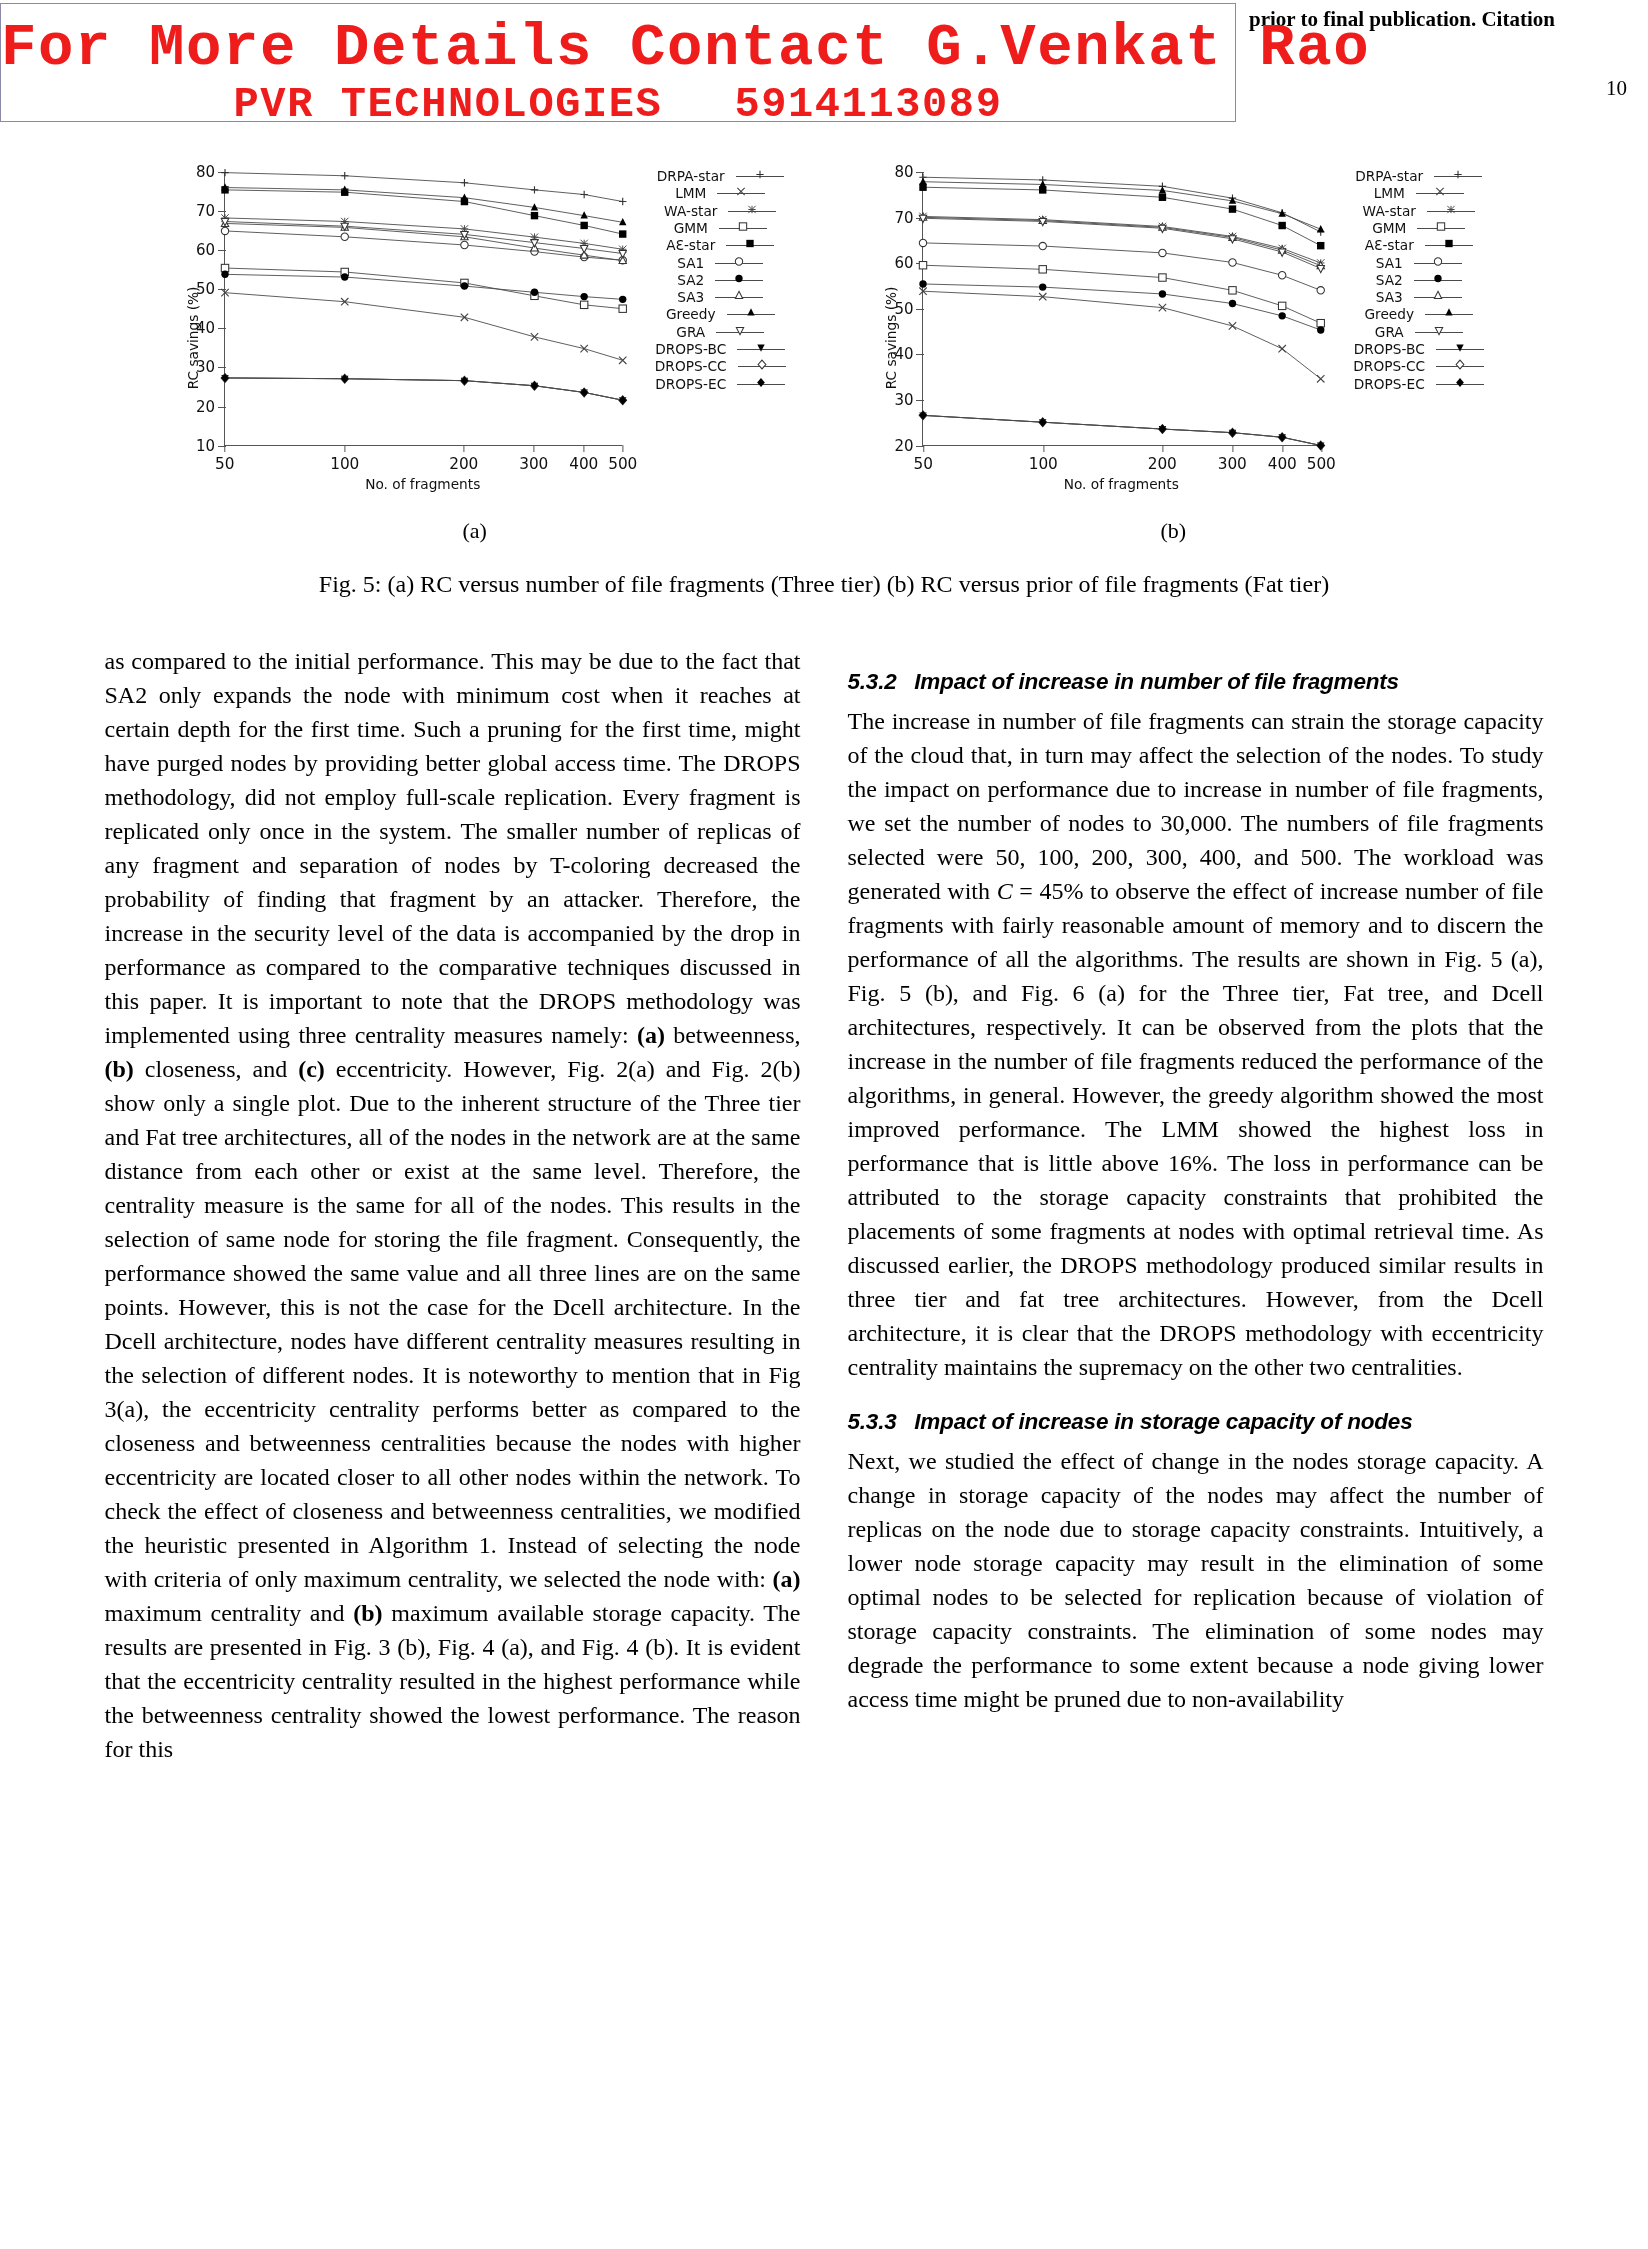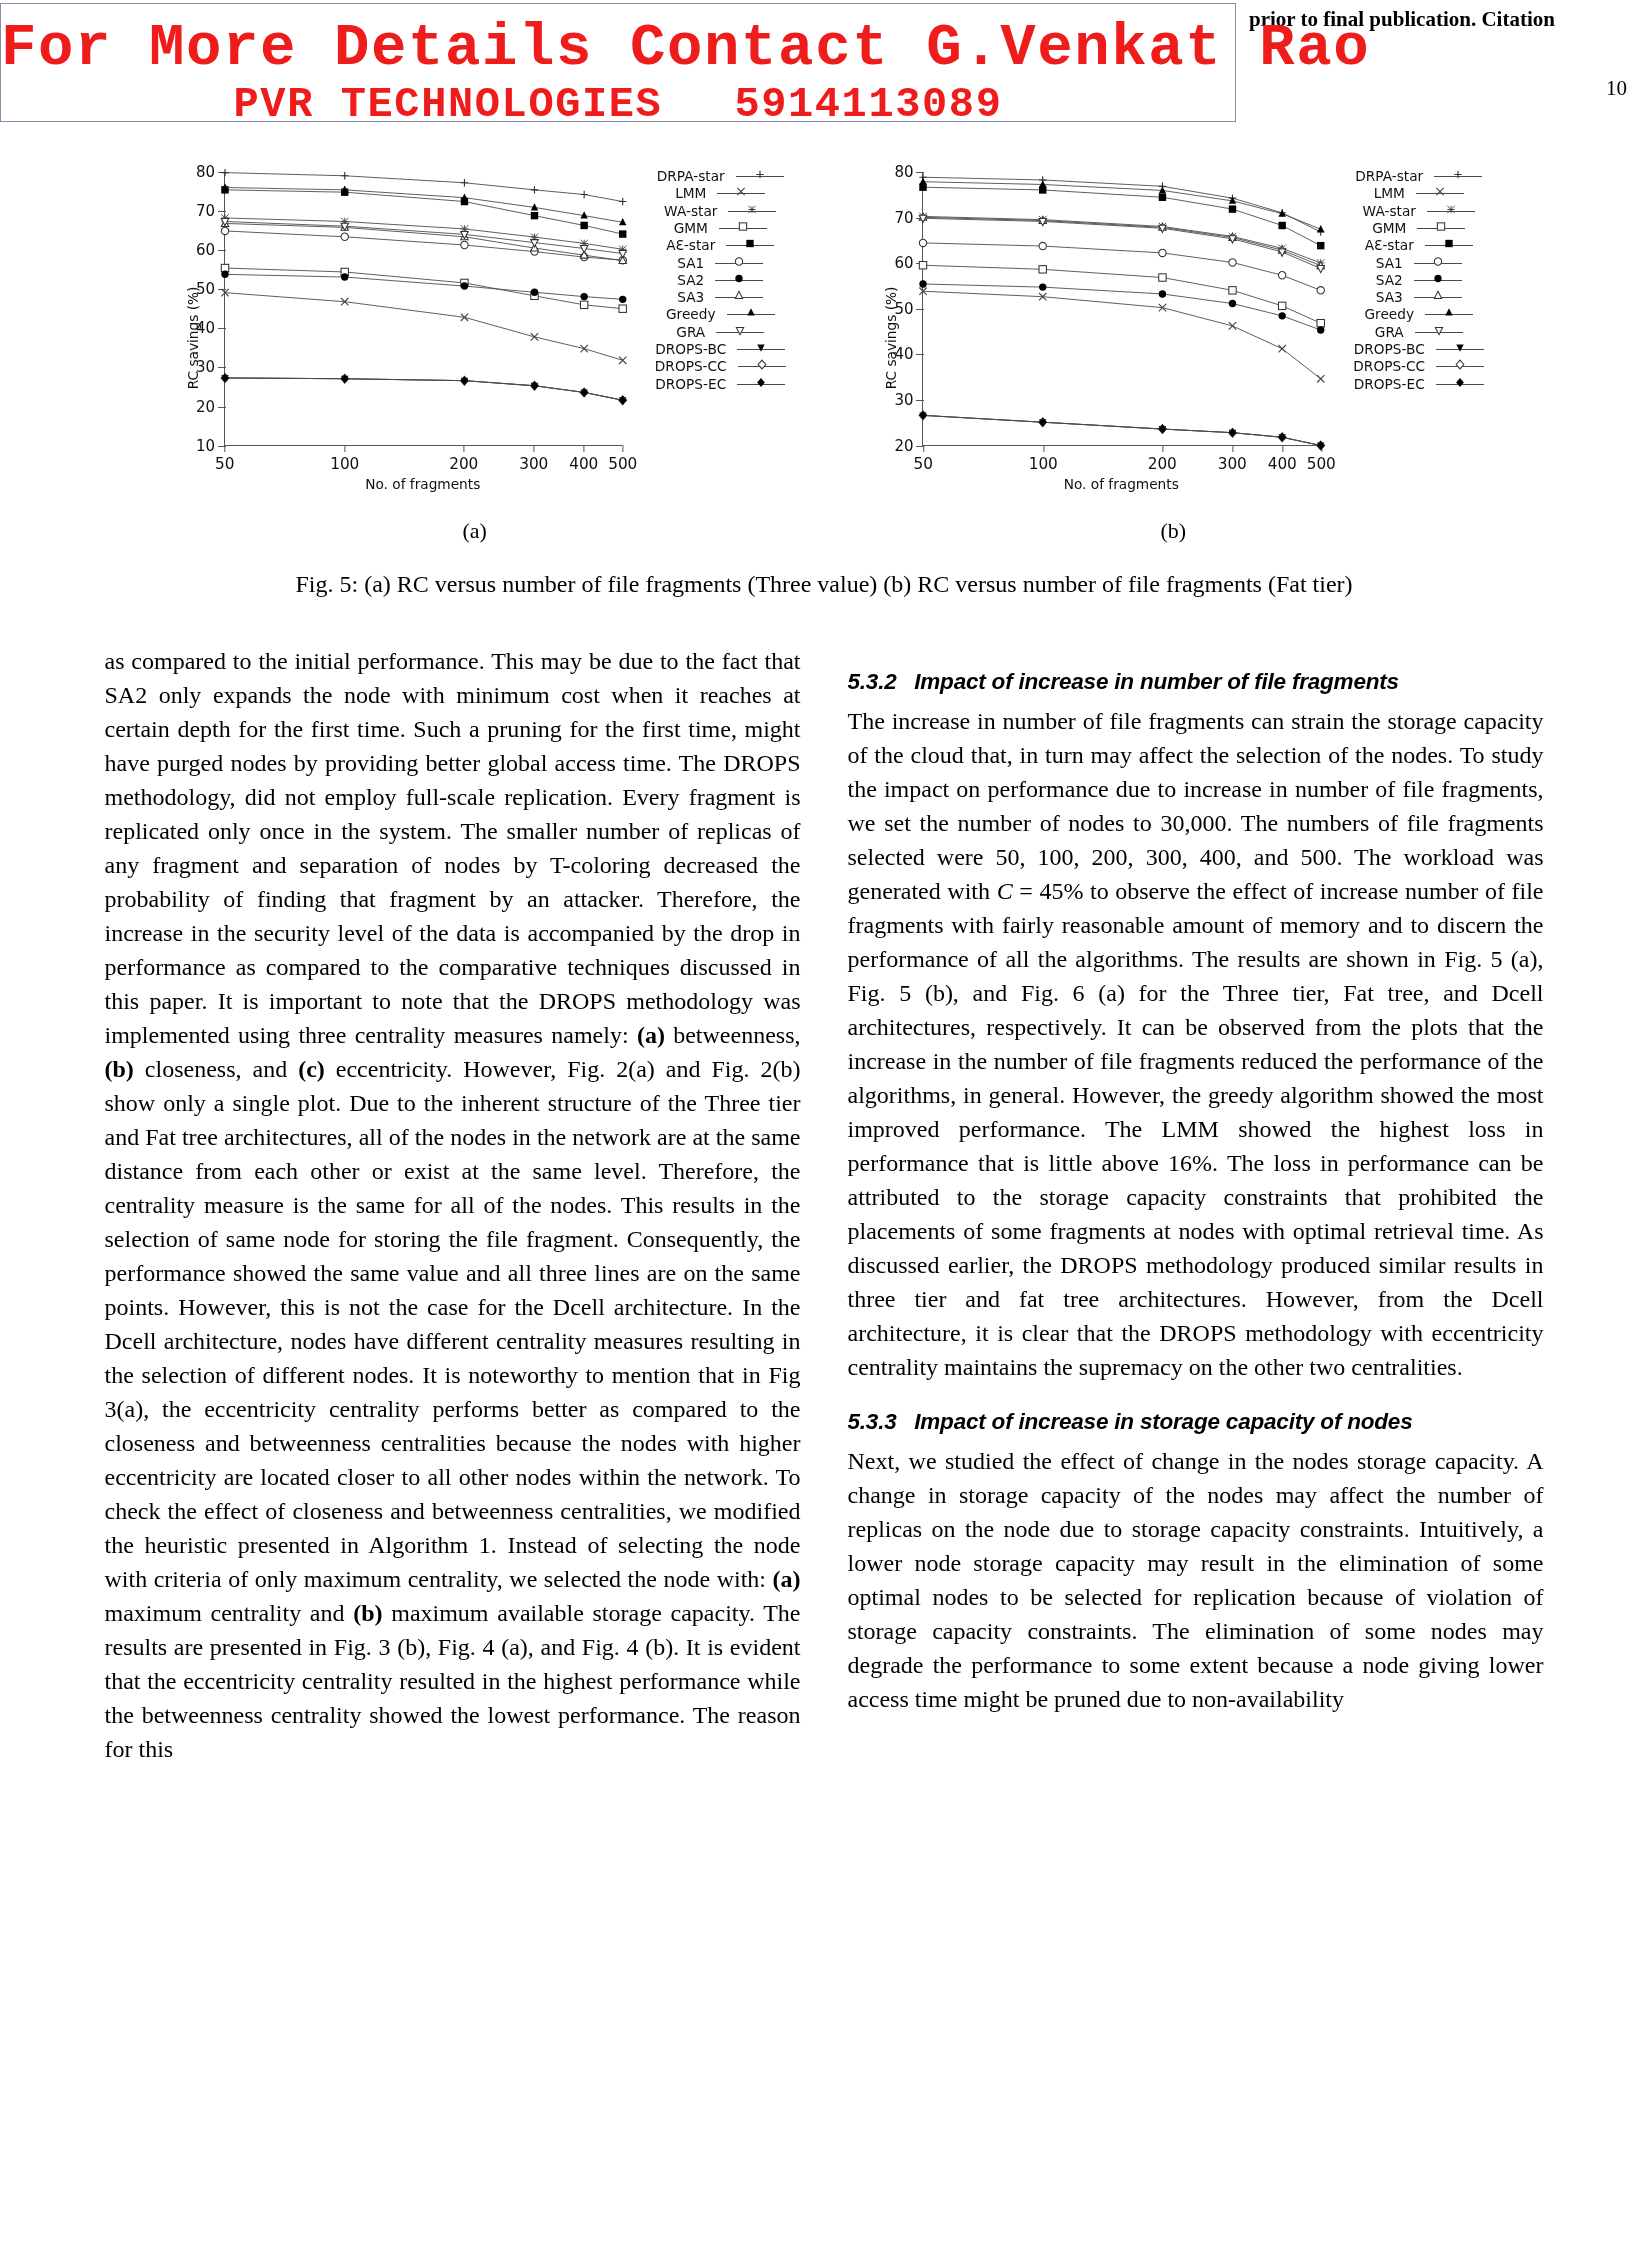--- a/index.html
+++ b/index.html
@@ -988,21 +988,21 @@
                 </svg></span>
             </span>
           </div>
         </div>
       </div>
   </div>
   <div class="subcaps">
     <div>(a)</div>
     <div>(b)</div>
   </div>
-  <div class="fig-caption">Fig. 5: (a) RC versus number of file fragments (Three value) (b) RC versus number of file fragments (Fat tier)</div>
+  <div class="fig-caption">Fig. 5: (a) RC versus number of file fragments (Three tier) (b) RC versus prior of file fragments (Fat tier)</div>
 </div>
 
 <div class="body-cols">
   <div class="col">
     <p id="left-col-para">as compared to the initial performance. This may be due to the fact that SA2 only expands the node with minimum cost when it reaches at certain depth for the first time. Such a pruning for the first time, might have purged nodes by providing better global access time. The DROPS methodology, did not employ full-scale replication. Every fragment is replicated only once in the system. The smaller number of replicas of any fragment and separation of nodes by T-coloring decreased the probability of finding that fragment by an attacker. Therefore, the increase in the security level of the data is accompanied by the drop in performance as compared to the comparative techniques discussed in this paper. It is important to note that the DROPS methodology was implemented using three centrality measures namely: <b>(a)</b> betweenness, <b>(b)</b> closeness, and <b>(c)</b> eccentricity. However, Fig. 2(a) and Fig. 2(b) show only a single plot. Due to the inherent structure of the Three tier and Fat tree architectures, all of the nodes in the network are at the same distance from each other or exist at the same level. Therefore, the centrality measure is the same for all of the nodes. This results in the selection of same node for storing the file fragment. Consequently, the performance showed the same value and all three lines are on the same points. However, this is not the case for the Dcell architecture. In the Dcell architecture, nodes have different centrality measures resulting in the selection of different nodes. It is noteworthy to mention that in Fig 3(a), the eccentricity centrality performs better as compared to the closeness and betweenness centralities because the nodes with higher eccentricity are located closer to all other nodes within the network. To check the effect of closeness and betweenness centralities, we modified the heuristic presented in Algorithm 1. Instead of selecting the node with criteria of only maximum centrality, we selected the node with: <b>(a)</b> maximum centrality and <b>(b)</b> maximum available storage capacity. The results are presented in Fig. 3 (b), Fig. 4 (a), and Fig. 4 (b). It is evident that the eccentricity centrality resulted in the highest performance while the betweenness centrality showed the lowest performance. The reason for this</p>
   </div>
   <div class="col">
     <div class="sec-head">
       <span class="num">5.3.2</span><span>Impact of increase in number of file fragments</span>
     </div>

